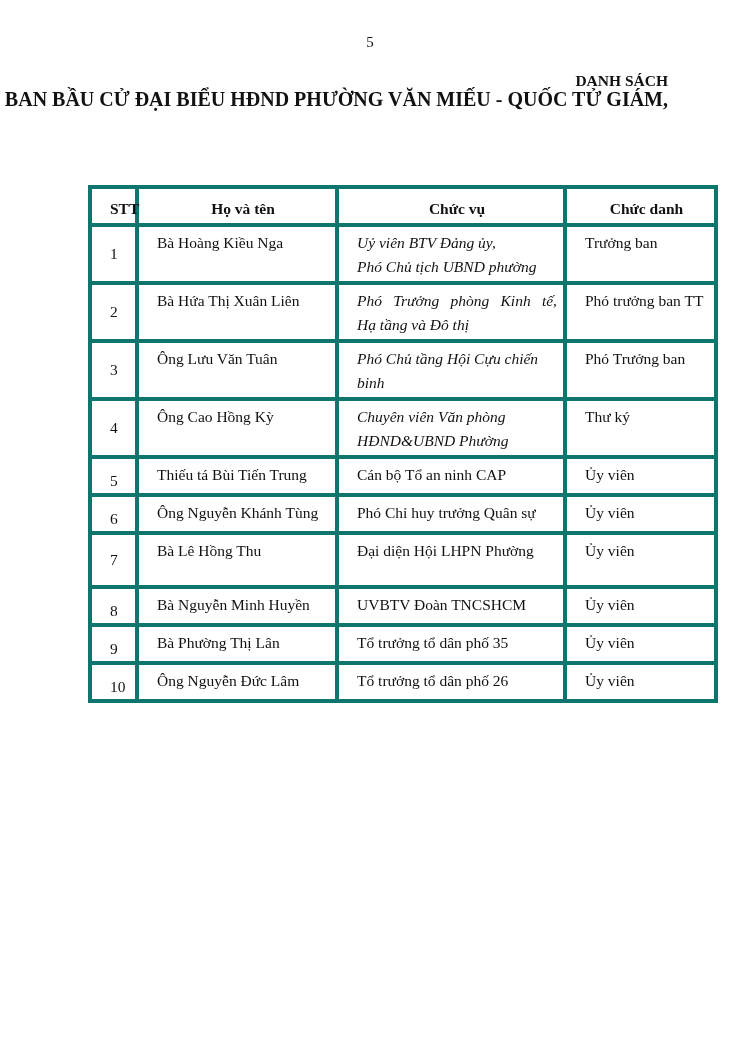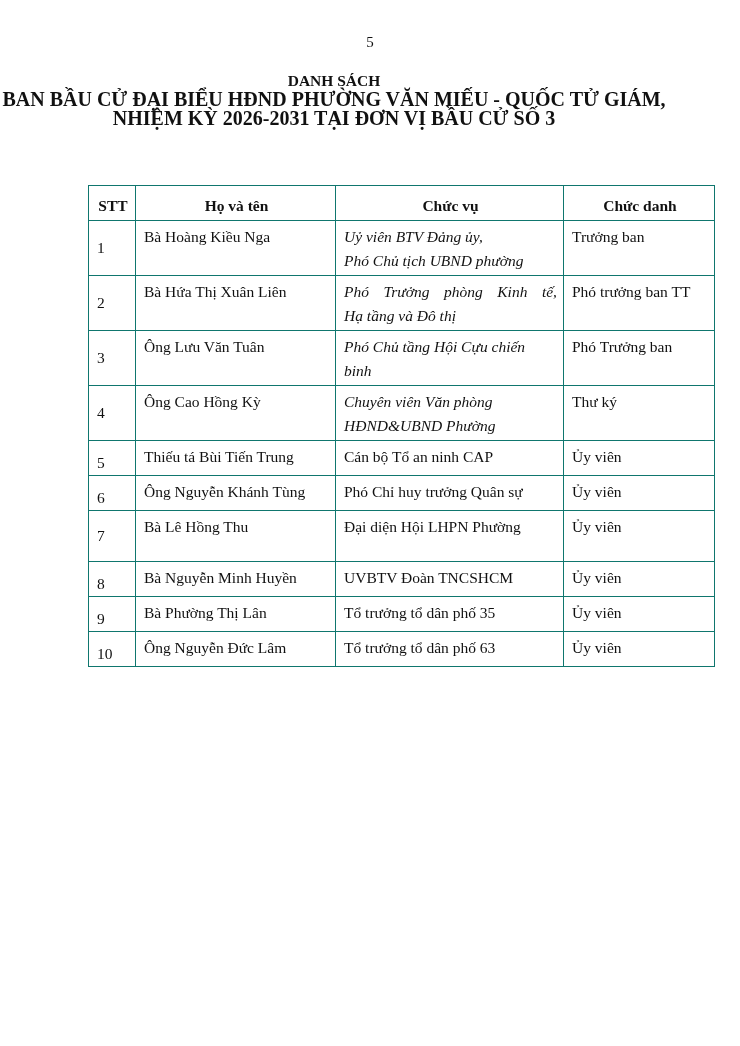--- a/index.html
+++ b/index.html
@@ -1,49 +1,48 @@
 <!DOCTYPE html>
 <html><head>
   <meta charset="utf-8">
   <style>
     html, body { margin: 0; padding: 0; background: #ffffff; }
     body {
       width: 740px; height: 1046px; position: relative; overflow: hidden;
       font-family: "Liberation Serif", "DejaVu Serif", serif; color: #111;
     }
     .page-num { position: absolute; top: 34px; left: 0; width: 740px; text-align: center; font-size: 15px; }
-    .title-block { position: absolute; top: 72px; left: 0; width: 668px; text-align: center; }
+    .title-block { position: absolute; top: 72px; left: 0; width: 668px; text-align: right; }
     .title-block .t1 { font-weight: bold; font-size: 15.5px; line-height: 18px; }
     .title-block .t2 { font-weight: bold; font-size: 20px; line-height: 19px; }
     .title-block .it { font-style: italic; font-size: 15.5px; line-height: 20px; }
     table.roster {
       position: absolute; top: 185px; left: 88px; width: 626px;
       border-collapse: collapse; font-size: 15.5px; table-layout: fixed;
     }
     table.roster th, table.roster td {
-      border: 1px solid #0f766e; vertical-align: top; padding: 4px 6px 2px 8px; line-height: 24px;
+      border: 4px solid #0f766e; vertical-align: top; padding: 4px 6px 2px 18px; line-height: 24px;
     }
     table.roster th { font-weight: bold; text-align: center; vertical-align: bottom; padding-bottom: 2px; height: 28px; }
     table.roster td.stt { vertical-align: bottom; padding-top: 0; padding-bottom: 0; }
     .col-stt { width: 47px; } .col-name { width: 200px; } .col-pos { width: 228px; } .col-role { width: 151px; }
     tr.r2line td { height: 44px; }
     tr.r1line td { height: 28px; }
     tr.rtall td { height: 44px; }
     .pos-line { display: block; font-style: italic; }
     td.justify span.pos-line:first-child { text-align: justify; text-align-last: justify; }
   </style>
 </head>
 <body>
 
 <div class="page-num">5</div>
 
 <div class="title-block">
   <div class="t1">DANH SÁCH</div>
   <div class="t2">BAN BẦU CỬ ĐẠI BIỂU HĐND PHƯỜNG VĂN MIẾU - QUỐC TỬ GIÁM,</div>
-  <div class="t2">NHIỆM KỲ 2026-2031 TẠI ĐƠN VỊ BẦU CỬ SỐ 3</div>
 </div>
 
 <table class="roster">
   <colgroup>
     <col class="col-stt">
       <col class="col-name">
       <col class="col-pos">
       <col class="col-role">
   </colgroup>
   <thead>
@@ -117,17 +116,17 @@
     </tr>
     <tr class="r1line">
       <td class="stt">9</td>
       <td>Bà Phường Thị Lân</td>
       <td>Tổ trưởng tổ dân phố 35</td>
       <td>Ủy viên</td>
     </tr>
     <tr class="r1line">
       <td class="stt">10</td>
       <td>Ông Nguyễn Đức Lâm</td>
-      <td>Tổ trưởng tổ dân phố 63</td>
+      <td>Tổ trưởng tổ dân phố 26</td>
       <td>Ủy viên</td>
     </tr>
   </tbody>
 </table>
 
 </body></html>

